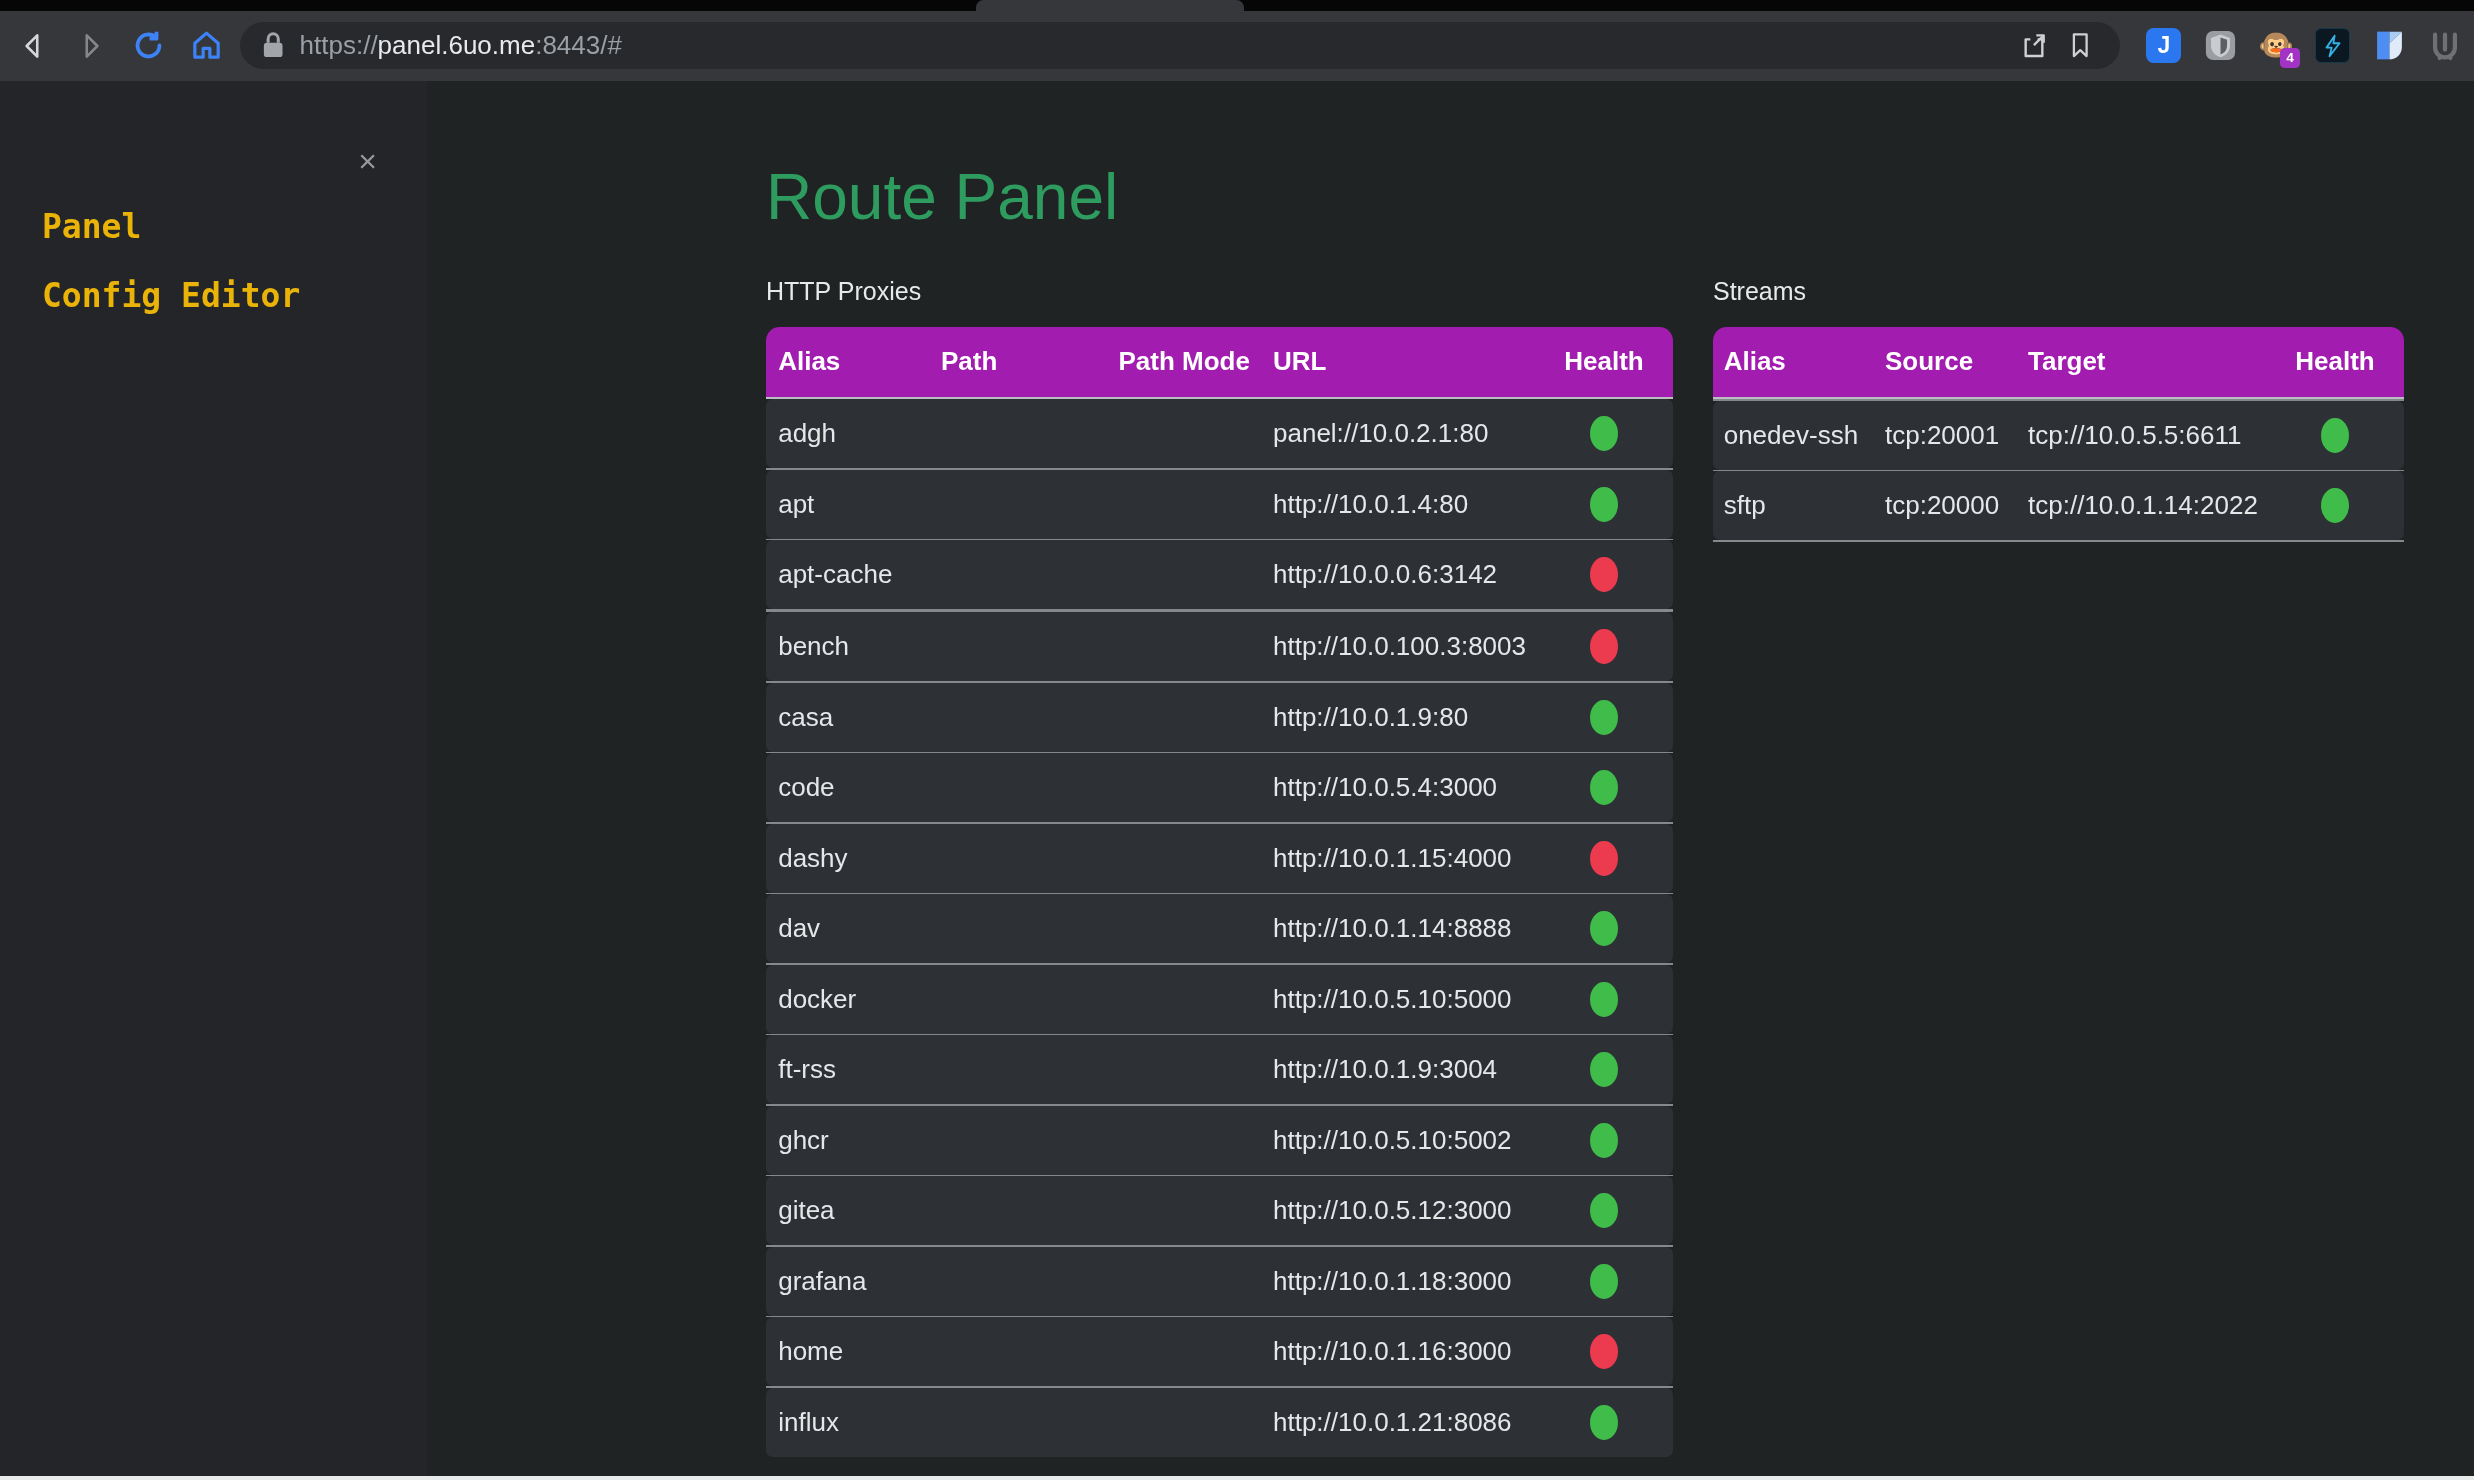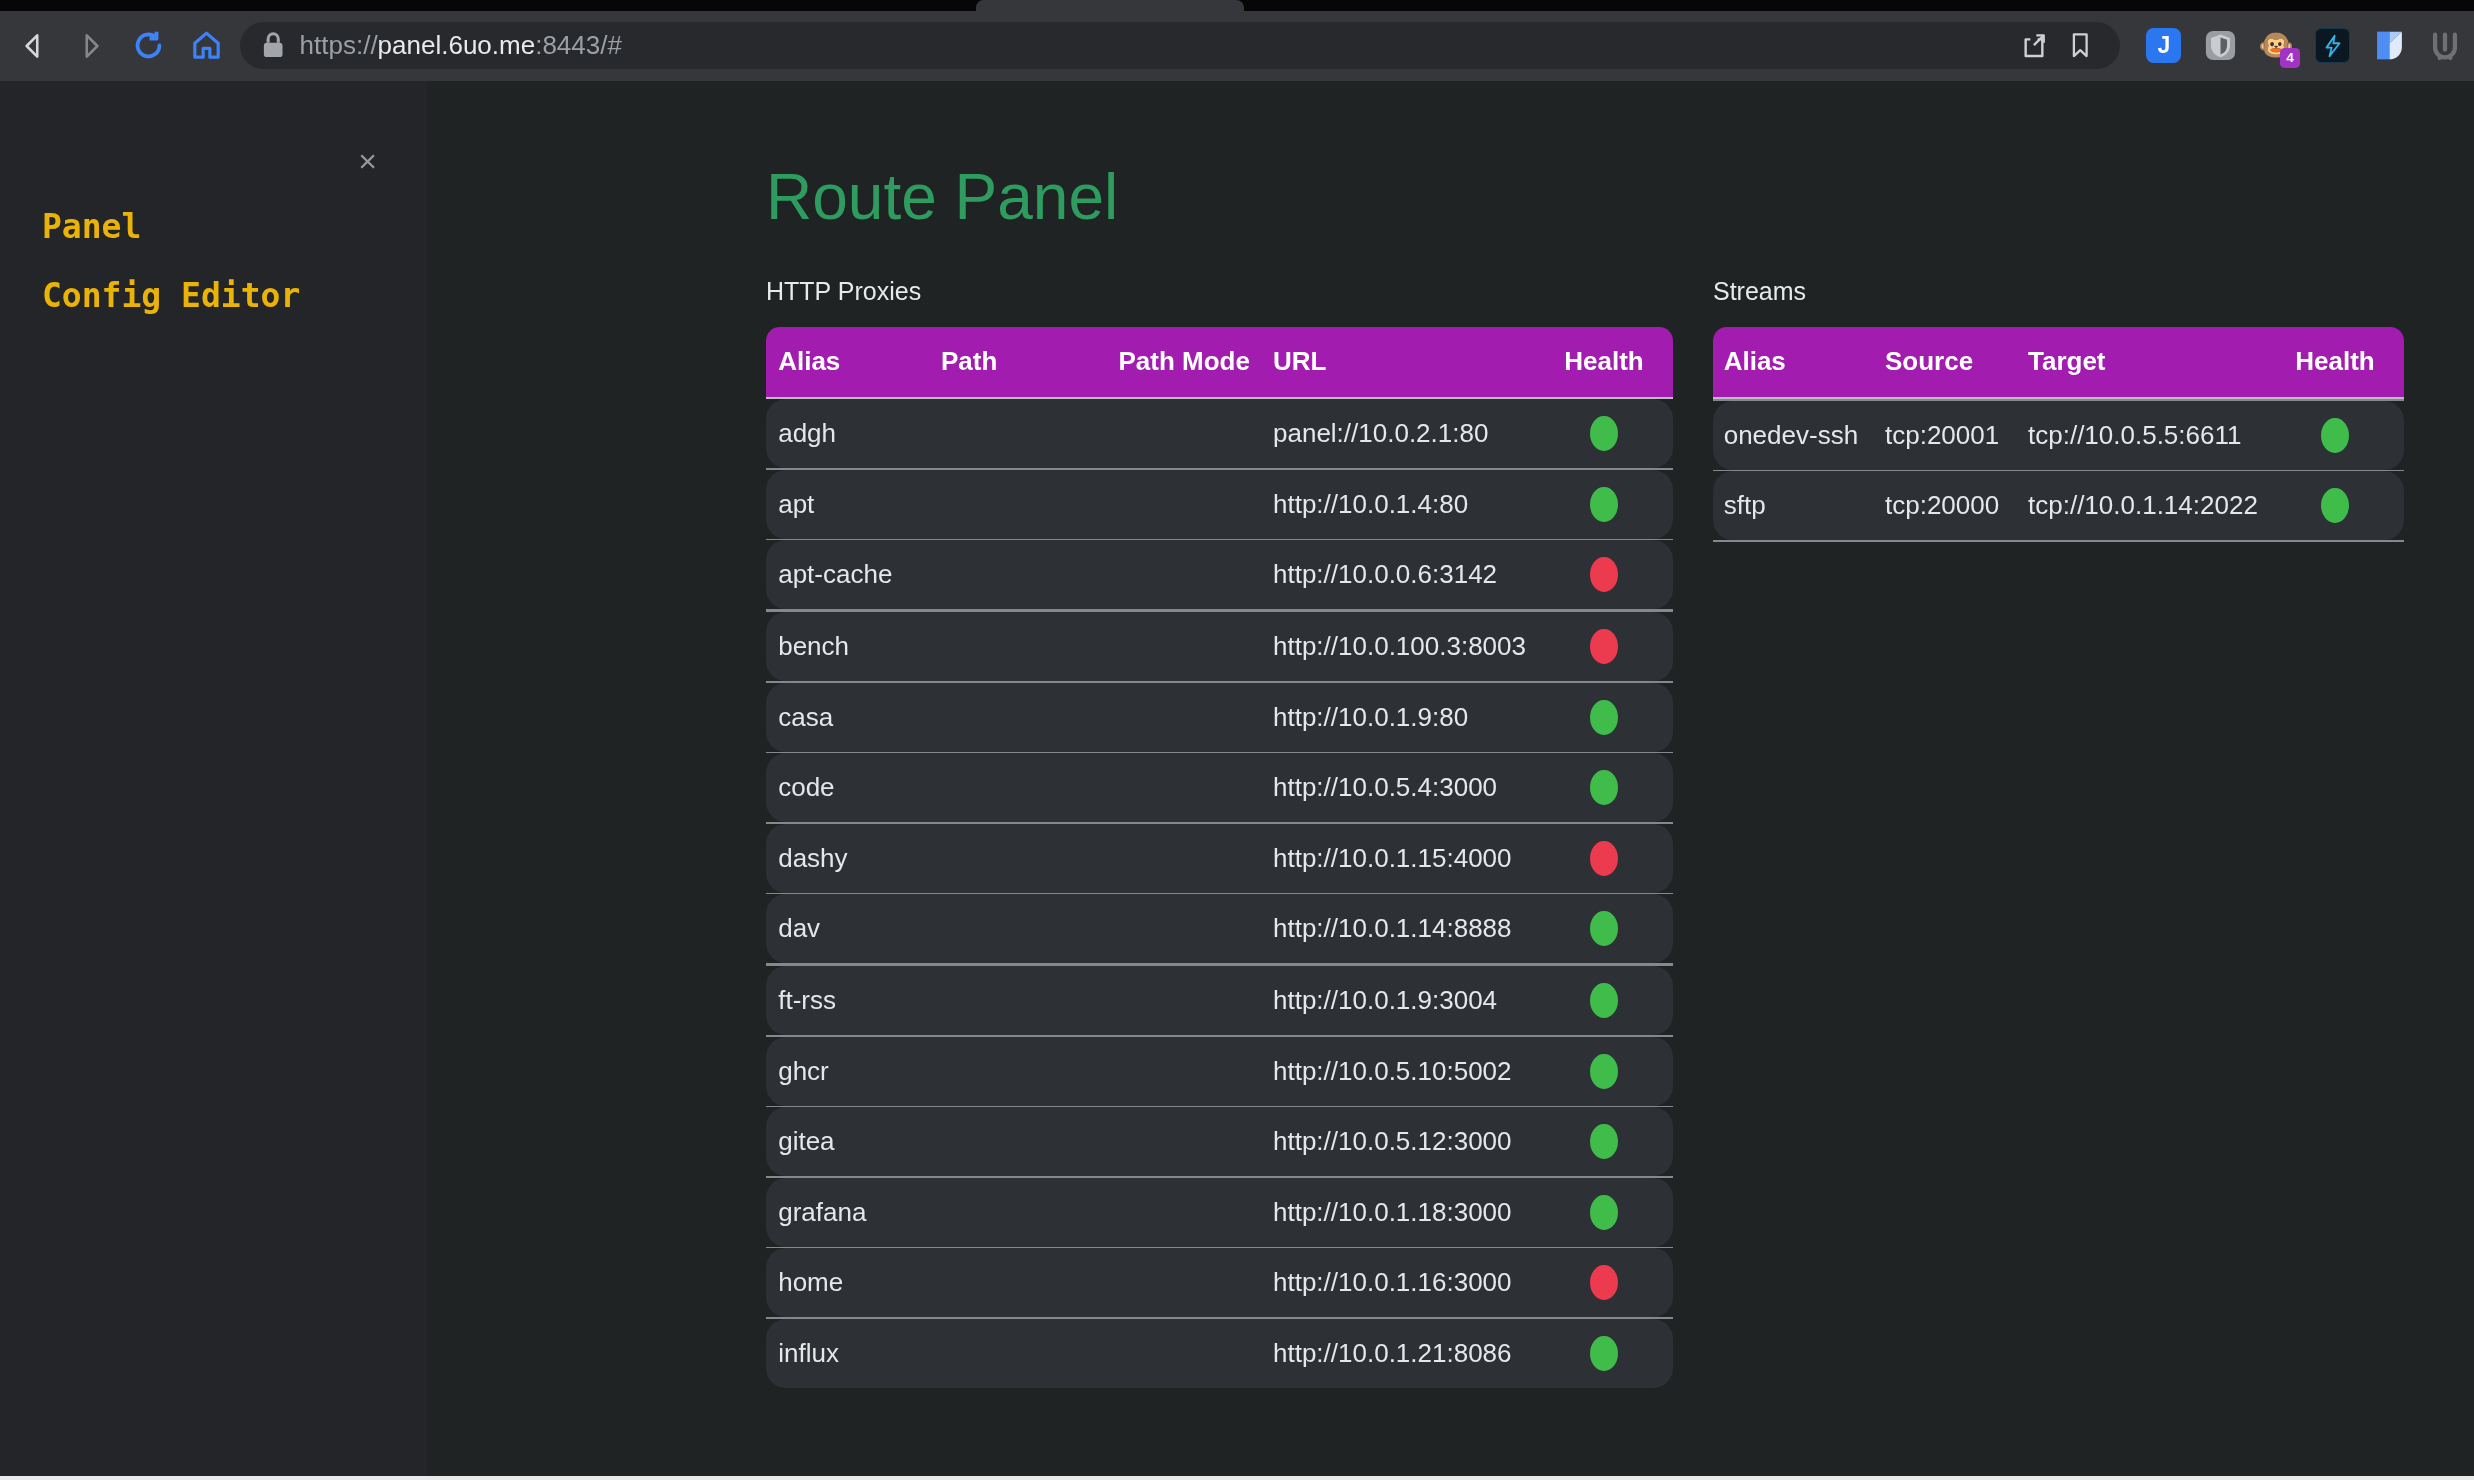--- a/index.html
+++ b/index.html
@@ -44,21 +44,21 @@
   .columns { display:flex; gap:40px; align-items:flex-start; margin-top:43px; }
   .section-heading { font-size:25px; font-weight:400; color:#e8e9ea; margin-bottom:20.6px; }
 
   .tbl { width:100%; }
   .sec-http { width:907px; flex:0 0 auto; }
   .sec-streams { width:691px; flex:0 0 auto; }
   .thead { height:70px; background:#a21caf; border-radius:13.7px 13.7px 0 0;
            display:flex; align-items:center; font-weight:bold; font-size:26px; color:#ffffff; }
   .sep-strong { height:2.3px; background:#bbbec0; }
   .rowsep { height:1.5px; background:#85888c; }
-  .trow { height:69px; background:#2d3136; border-radius:20px; display:flex; align-items:center;
+  .trow { height:69px; background:#2d3136; border-radius:7px; display:flex; align-items:center;
           font-size:26px; color:#e6e7e9; }
   .c { padding-right:7.6px; white-space:nowrap; overflow:hidden; }
   .c.alias    { width:175px; padding-left:12.2px; }
   .c.path     { width:162px; }
   .c.pathmode { width:170px;text-align:center; }
   .c.url      { width:274px; }
   .c.health   { width:114px; padding-right:0; display:flex; justify-content:center; }
   .c.s-alias  { width:172px; padding-left:10.7px; }
   .c.s-source { width:143px; }
   .c.s-target { width:250px; }
@@ -265,20 +265,29 @@
     <span class="c alias">dav</span>
     <span class="c path"></span>
     <span class="c pathmode"></span>
     <span class="c url">http://10.0.1.14:8888</span>
     <span class="c health">
                   <span class="dot" style="background: rgb(63, 188, 74);"></span>
                 </span>
   </div>
 
   <div class="rowsep"></div>
+  <div class="trow">
+    <span class="c alias">docker</span>
+    <span class="c path"></span>
+    <span class="c pathmode"></span>
+    <span class="c url">http://10.0.5.10:5000</span>
+    <span class="c health">
+                  <span class="dot" style="background: rgb(63, 188, 74);"></span>
+                </span>
+  </div>
 
   <div class="rowsep"></div>
   <div class="trow">
     <span class="c alias">ft-rss</span>
     <span class="c path"></span>
     <span class="c pathmode"></span>
     <span class="c url">http://10.0.1.9:3004</span>
     <span class="c health">
                   <span class="dot" style="background: rgb(63, 188, 74);"></span>
                 </span>

